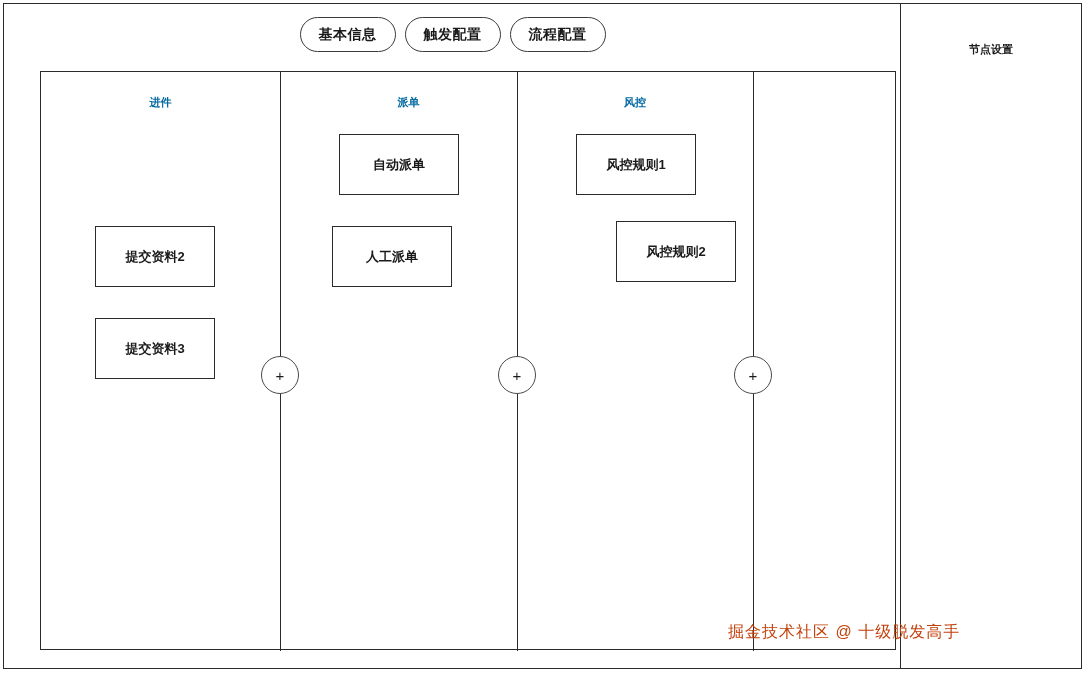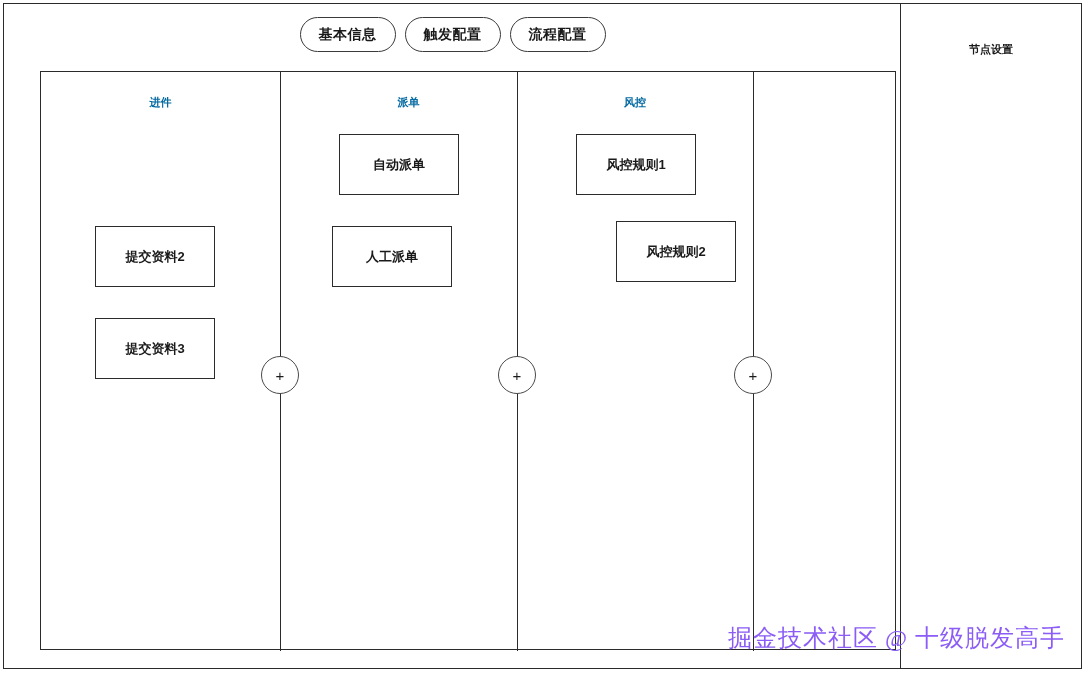--- a/index.html
+++ b/index.html
@@ -172,28 +172,27 @@
     font-size: 11px;
     font-weight: bold;
     color: #1a1a1a;
   }
 
   
   .watermark {
     position: absolute;
     left: 728px;
     top: 622px;
-    font-size: 24px;
-    color: #8b5cf6;
+    font-size: 16px;
+    color: #c2410c;
     white-space: nowrap;
     letter-spacing: 1px;
     z-index: 5;
     pointer-events: none;
     user-select: none;
-    font-family: Liberation Serif, serif;
   }
 </style>
 </head>
 <body>
 
 <div id="app">
 
   <div class="canvas-panel">
 
     <div class="tab-bar">

